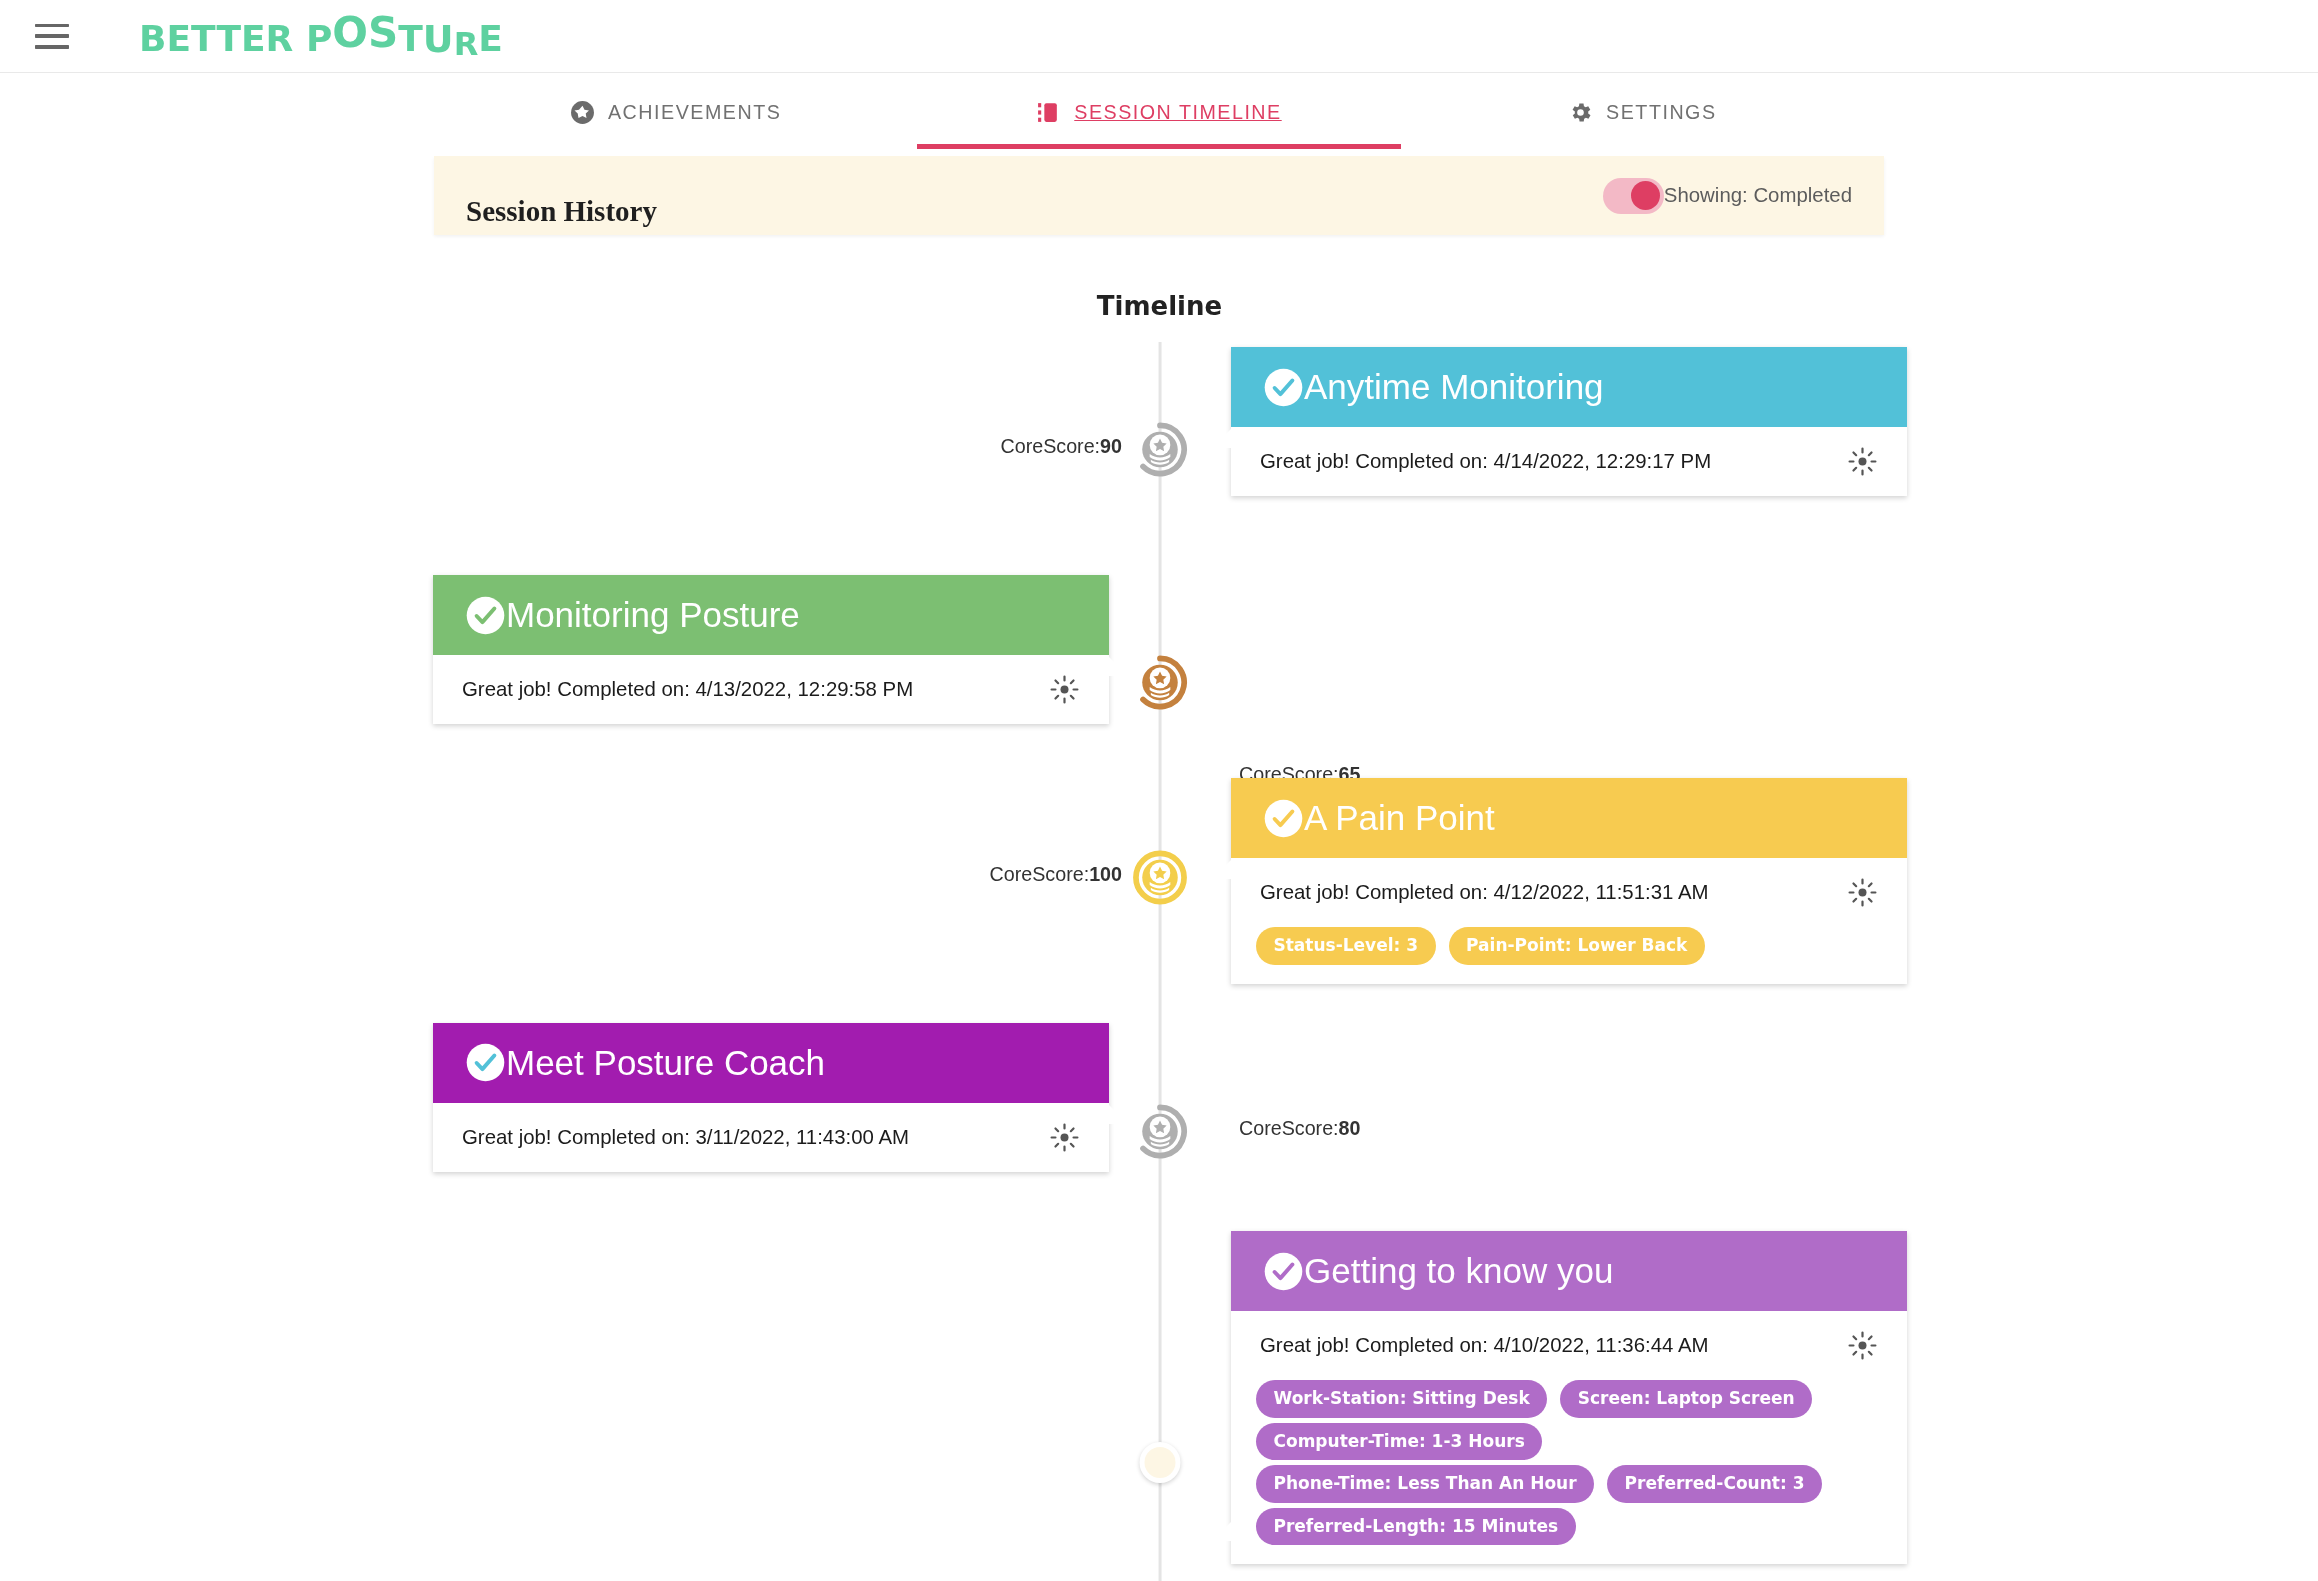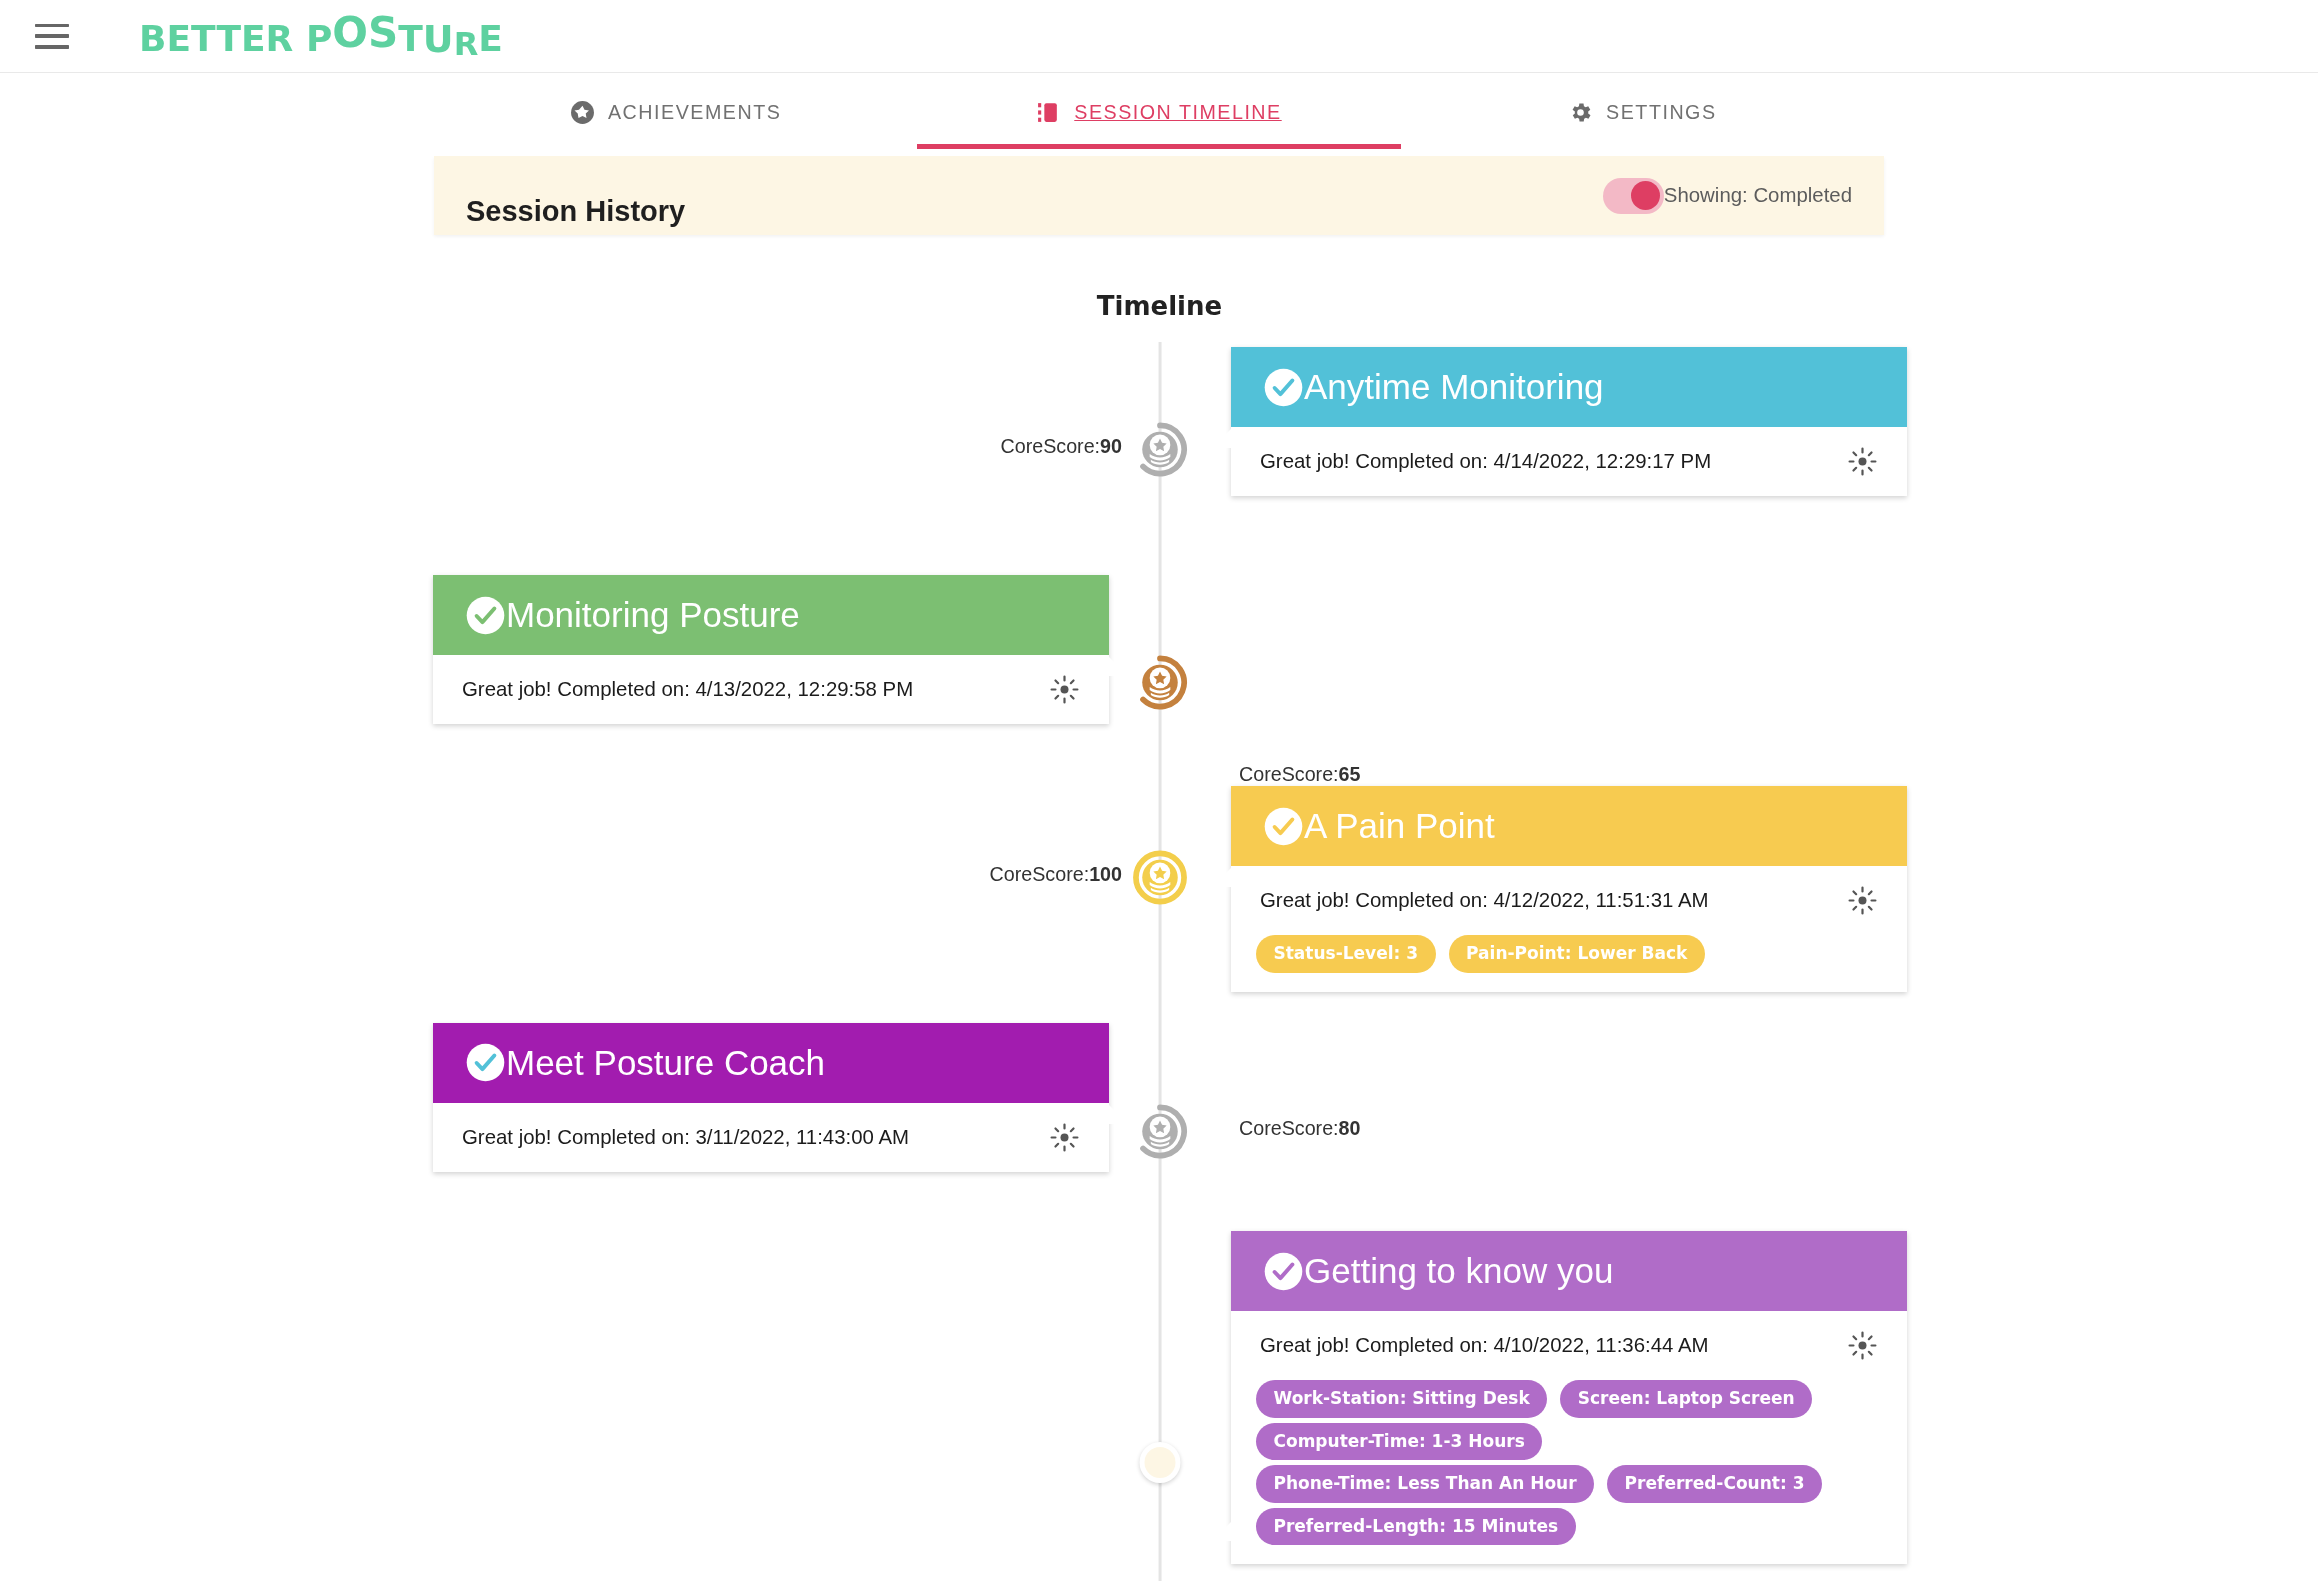--- a/index.html
+++ b/index.html
@@ -61,21 +61,21 @@
   
   .session-header {
     position:absolute; left: 434px; top: 156px;
     width: 1450px; height: 79px;
     background: #FDF6E4;
     display:flex; align-items:center; justify-content:space-between;
     padding: 0 32px;
     box-shadow: 0 1.5px 3.6px rgba(0,0,0,.06);
   }
   .session-title {
-    font-family: Liberation Sans, sans-serif;
+    font-family: Liberation Serif, serif;
     font-weight: 700;
     font-size: 29px;
     color: #1f1f1f;
     margin-top: 32px;
   }
   .toggle-wrap { display:flex; align-items:center; }
   .toggle {
     width: 61px; height: 36px; border-radius: 18px;
     background: #F3B9C6; position: relative; cursor: pointer;
   }
@@ -301,21 +301,21 @@
         <circle cx="24" cy="24" r="15.5" fill="#F3CE4B"></circle>
         <circle cx="24" cy="20" r="9" fill="#fff"></circle>
         <path d="M24 14.5l1.8 3.6 4 .6-2.9 2.8.7 4-3.6-1.9-3.6 1.9.7-4L18.2 18.7l4-.6z" fill="#F3CE4B"></path>
         <path d="M15 28c5 4 13 4 18 0v2.5c-5 4-13 4-18 0z" fill="#fff"></path>
         <path d="M16 33c4.5 3.2 11.5 3.2 16 0v2c-4.5 3.2-11.5 3.2-16 0z" fill="#fff"></path>
       </svg>
     </div>
     <div class="score" style="left:969px; top:93px; text-align:right; width:153px;">
       <span>CoreScore:</span><b>100</b>
     </div>
-    <div class="card" style="left:1231px; top:16px;">
+    <div class="card" style="left:1231px; top:8px;">
       <div class="arrow left"></div>
       <div class="card-head" style="background:#F7CB50;">
         <span class="check">
           <svg width="41" height="41" viewBox="0 0 24 24">
               <circle cx="12" cy="12" r="11" fill="#fff"></circle>
               <path d="M6.8 12.3l3.4 3.6 7-8" fill="none" stroke="#F7CB50" stroke-width="2.3" stroke-linecap="round" stroke-linejoin="round"></path>
             </svg>
         </span>
         <span class="title">A Pain Point</span>
       </div>

